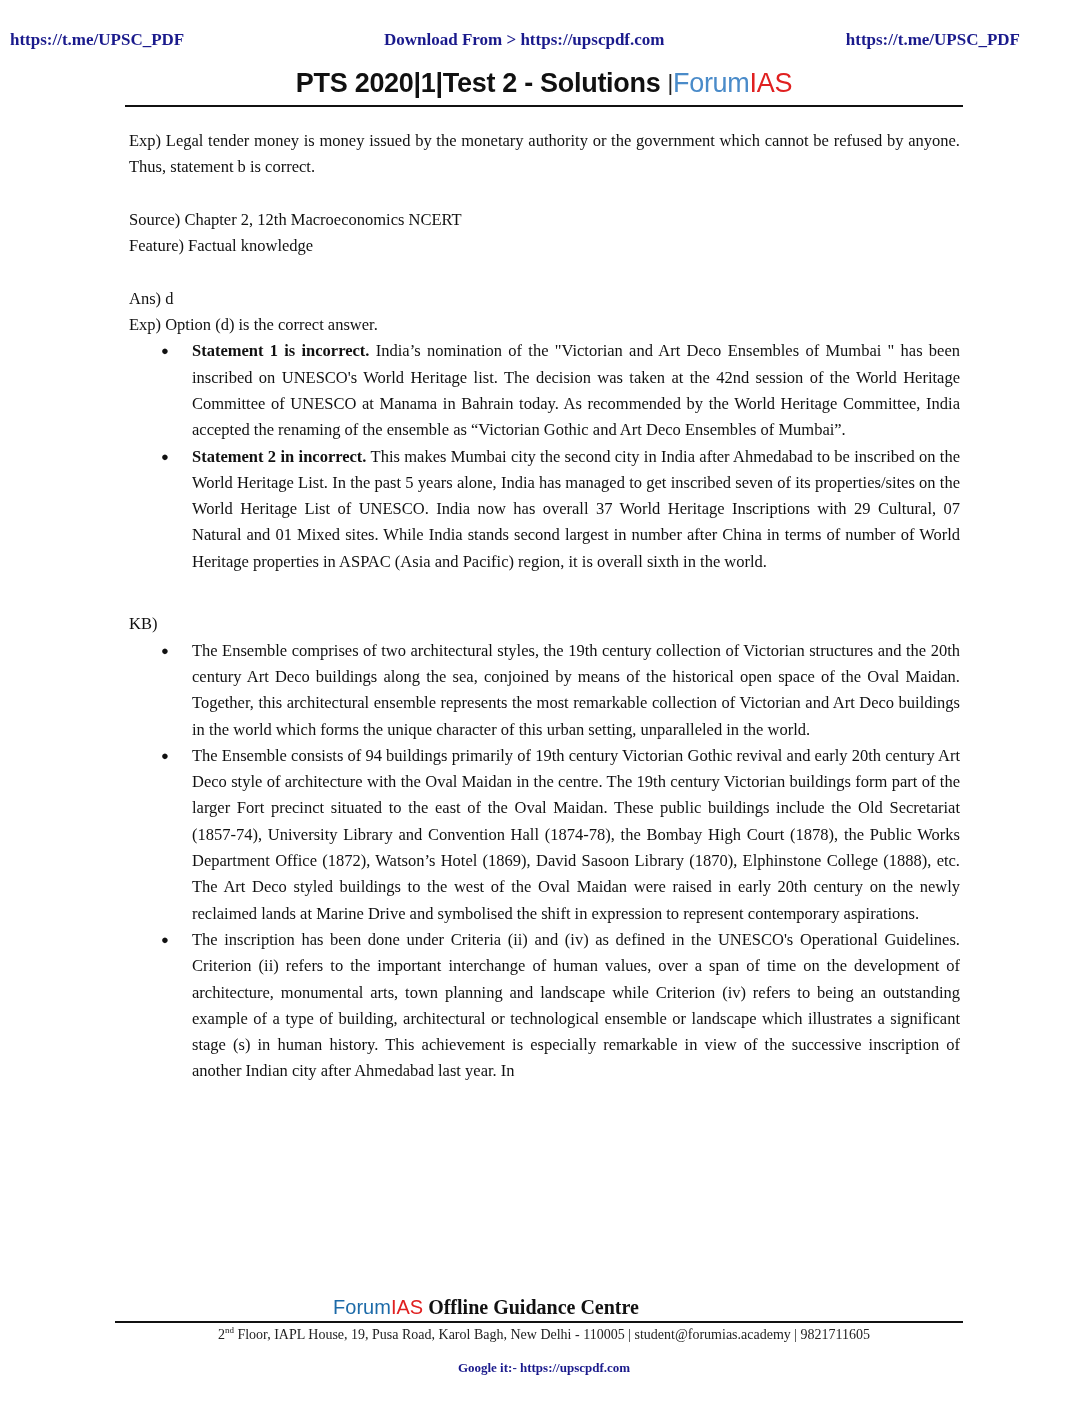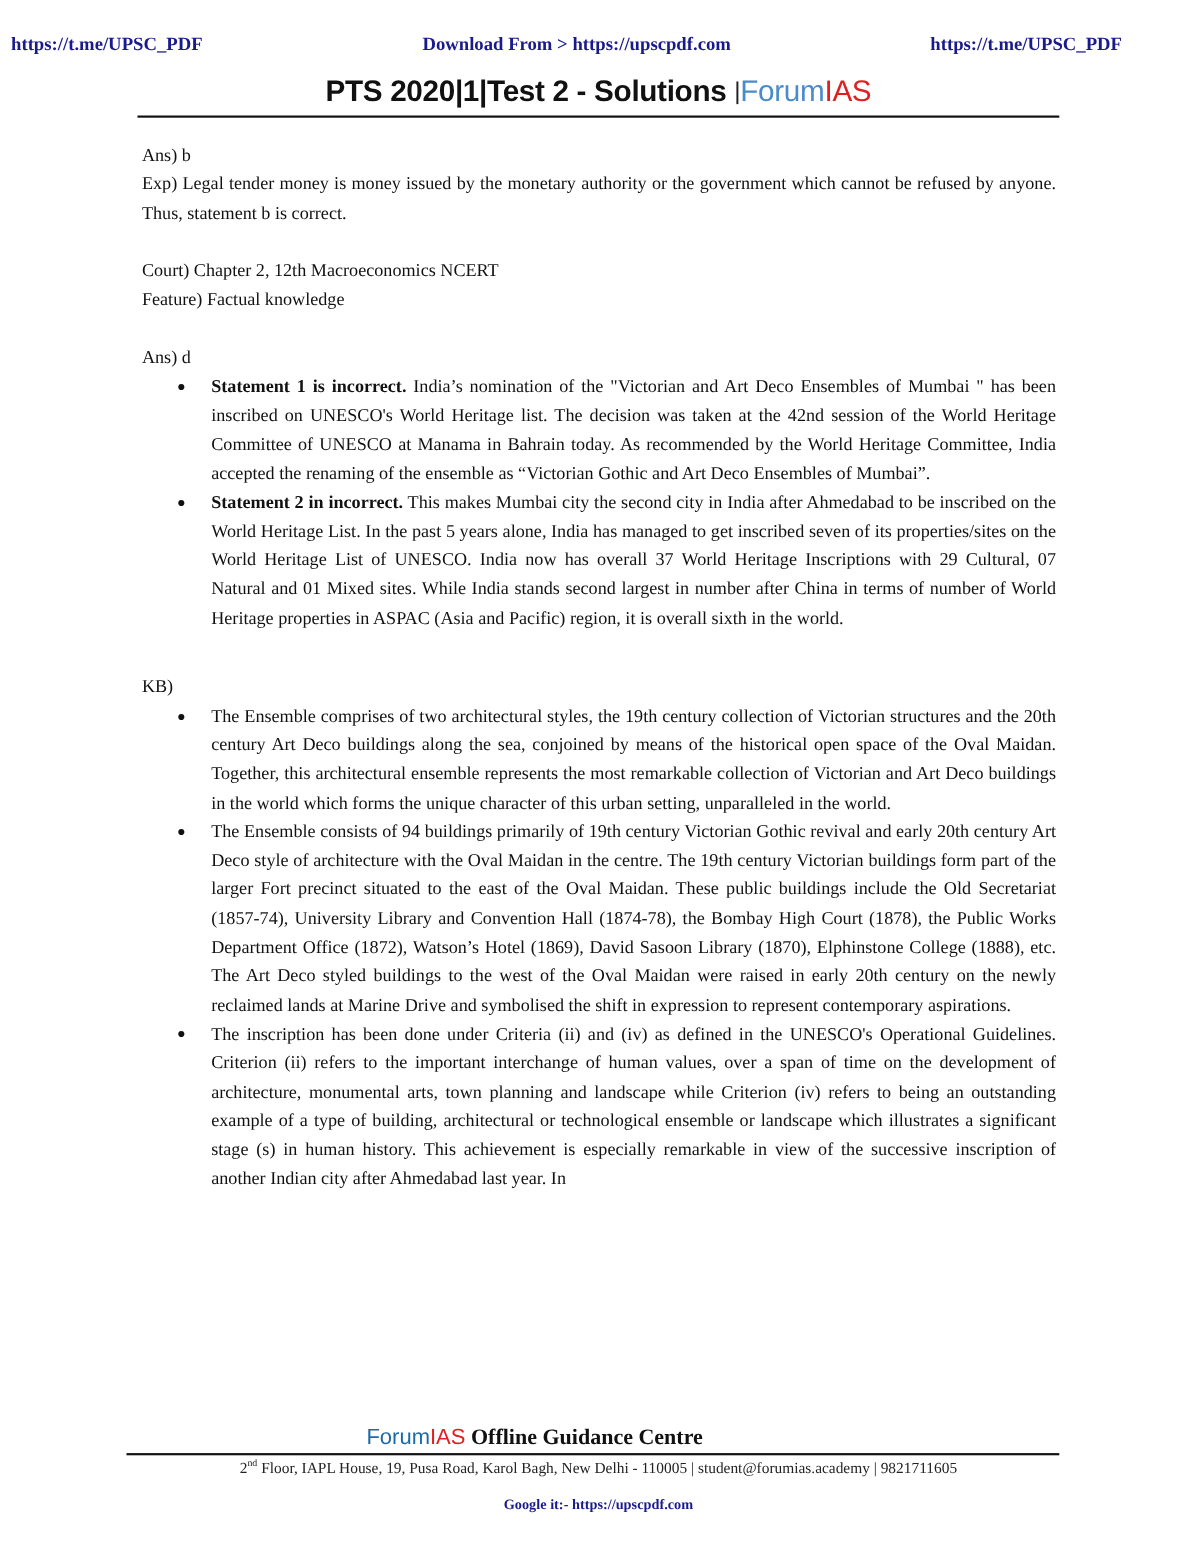--- a/index.html
+++ b/index.html
@@ -41,29 +41,29 @@
 </div>
 
 <div class="title">
   <span>PTS 2020|1|Test 2 - Solutions</span>
   <span class="bar">|</span><span class="forum">Forum</span><span class="ias">IAS</span>
 </div>
 <div class="rule-top"></div>
 
 <div class="content">
   <section>
-    <p>Ans) b</p>
     <p class="just">Exp) Legal tender money is money issued by the monetary authority or the government which cannot be refused by anyone. Thus, statement b is correct.</p>
     <div class="gap"></div>
-    <p>Court) Chapter 2, 12th Macroeconomics NCERT</p>
+    <p>Source) Chapter 2, 12th Macroeconomics NCERT</p>
     <p>Feature) Factual knowledge</p>
   </section>
   <div class="gap"></div>
   <section>
     <p>Ans) d</p>
+    <p>Exp) Option (d) is the correct answer.</p>
     <ul class="bullets">
       <li>
         <span class="dot">●</span>
         <span class="b">Statement 1 is incorrect.</span><span> India’s nomination of the "Victorian and Art Deco Ensembles of Mumbai " has been inscribed on UNESCO's World Heritage list. The decision was taken at the 42nd session of the World Heritage Committee of UNESCO at Manama in Bahrain today. As recommended by the World Heritage Committee, India accepted the renaming of the ensemble as “Victorian Gothic and Art Deco Ensembles of Mumbai”.</span>
       </li>
       <li>
         <span class="dot">●</span>
         <span class="b">Statement 2 in incorrect.</span><span> This makes Mumbai city the second city in India after Ahmedabad to be inscribed on the World Heritage List. In the past 5 years alone, India has managed to get inscribed seven of its properties/sites on the World Heritage List of UNESCO. India now has overall 37 World Heritage Inscriptions with 29 Cultural, 07 Natural and 01 Mixed sites. While India stands second largest in number after China in terms of number of World Heritage properties in ASPAC (Asia and Pacific) region, it is overall sixth in the world.</span>
       </li>
     </ul>

